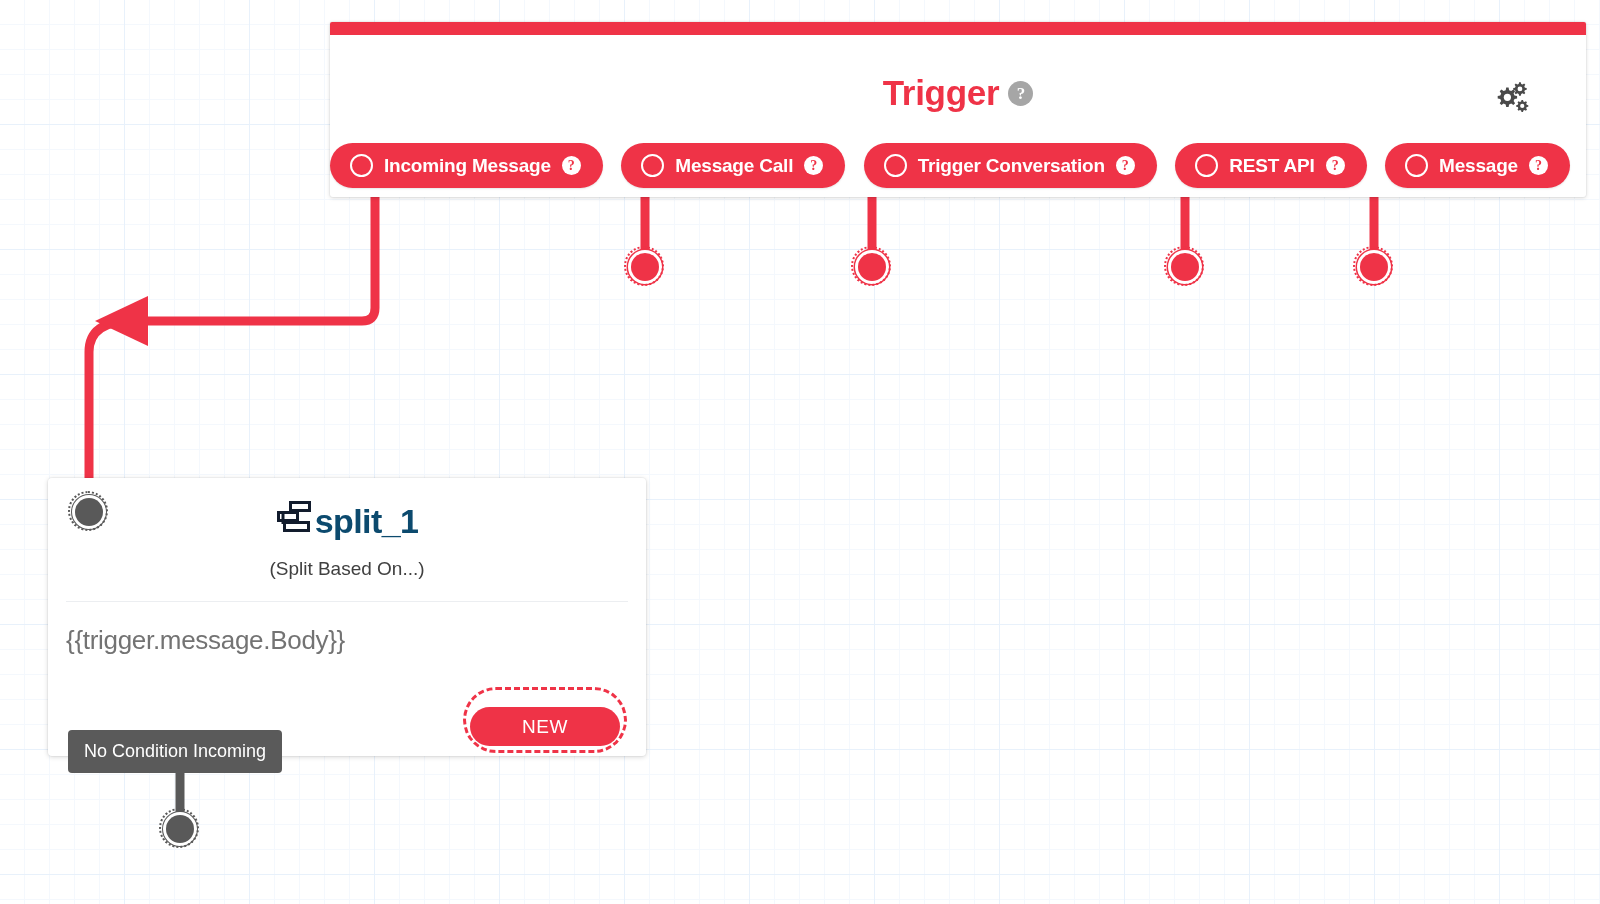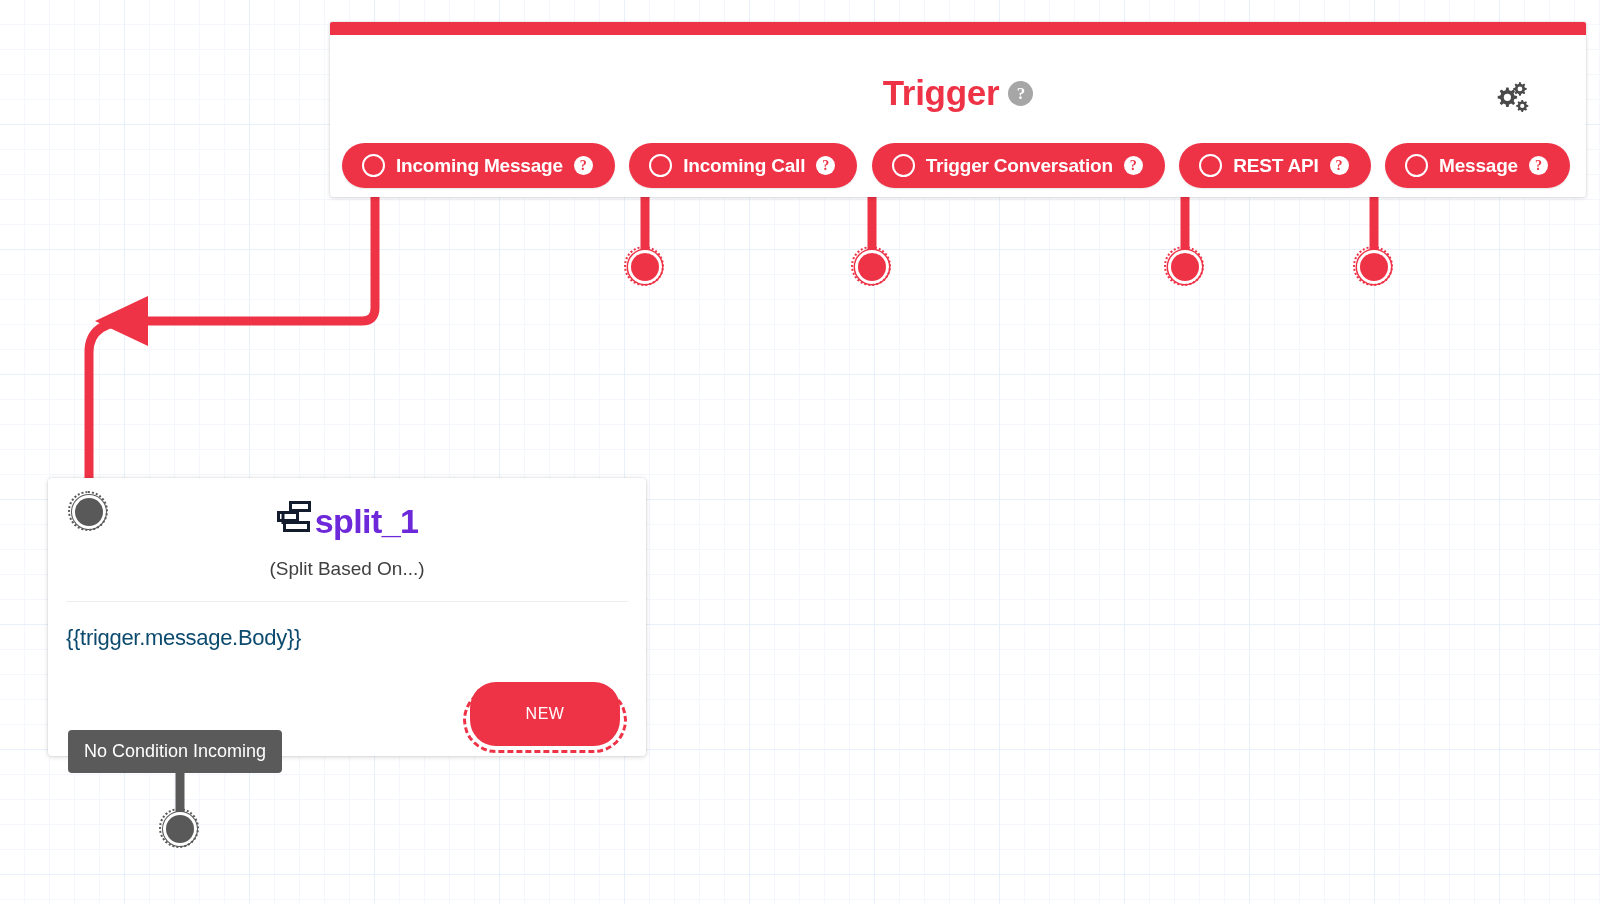--- a/index.html
+++ b/index.html
@@ -78,21 +78,21 @@
     font-family: "Liberation Serif", serif;
   }
   .gears-icon {
     position: absolute;
     right: 55px;
     top: 45px;
     width: 40px; height: 38px;
   }
   .pill-row {
     position: absolute;
-    left: 12px;
+    left: 0;
     right: 16px;
     top: 108px;
     display: flex;
     justify-content: space-between;
     align-items: center;
   }
   .pill {
     height: 45px;
     background: #ef3347;
     border-radius: 24px;
@@ -174,54 +174,54 @@
     box-shadow: 0 1px 5px rgba(0,0,0,0.16), 0 0 0 1px rgba(0,0,0,0.03);
   }
   .card-title {
     margin-top: 22px;
     display: flex;
     align-items: center;
     justify-content: center;
     gap: 3px;
     font-size: 34px;
     font-weight: 700;
-    color: #6d28d9;
+    color: #0c4a6e;
     letter-spacing: -0.6px;
   }
   .card-subtitle {
     margin-top: 16px;
     text-align: center;
     font-size: 19px;
     color: #404040;
   }
   .card-divider {
     margin-top: 21px;
     height: 1px;
     background: #eceef1;
     margin-left: 18px;
     margin-right: 18px;
   }
   .card-expr {
     margin-top: 23px;
     padding-left: 18px;
-    font-size: 22px;
-    color: #0c4a6e;
+    font-size: 26px;
+    color: #737373;
     letter-spacing: -0.3px;
   }
   .new-btn {
     position: absolute;
     right: 26px;
     bottom: 10px;
     width: 150px;
-    height: 64px;
+    height: 39px;
     background: #ef3347;
     border: none;
     border-radius: 26px;
     color: #ffffff;
-    font-size: 16px;
+    font-size: 19px;
     font-family: "Liberation Sans", sans-serif;
     letter-spacing: 0.5px;
     cursor: pointer;
   }
   .new-btn-wrap {
     position: absolute;
     right: 19px;
     bottom: 3px;
     width: 164px;
     height: 66px;
@@ -285,21 +285,21 @@
       <div class="pill-row">
 
         <div class="pill">
           <span class="radio-o"></span>
           <span class="pill-label">Incoming Message</span>
           <span class="help-white">?</span>
         </div>
 
         <div class="pill">
           <span class="radio-o"></span>
-          <span class="pill-label">Incoming Call</span>
+          <span class="pill-label">Message Call</span>
           <span class="help-white">?</span>
         </div>
 
         <div class="pill">
           <span class="radio-o"></span>
           <span class="pill-label">Trigger Conversation</span>
           <span class="help-white">?</span>
         </div>
 
         <div class="pill">

